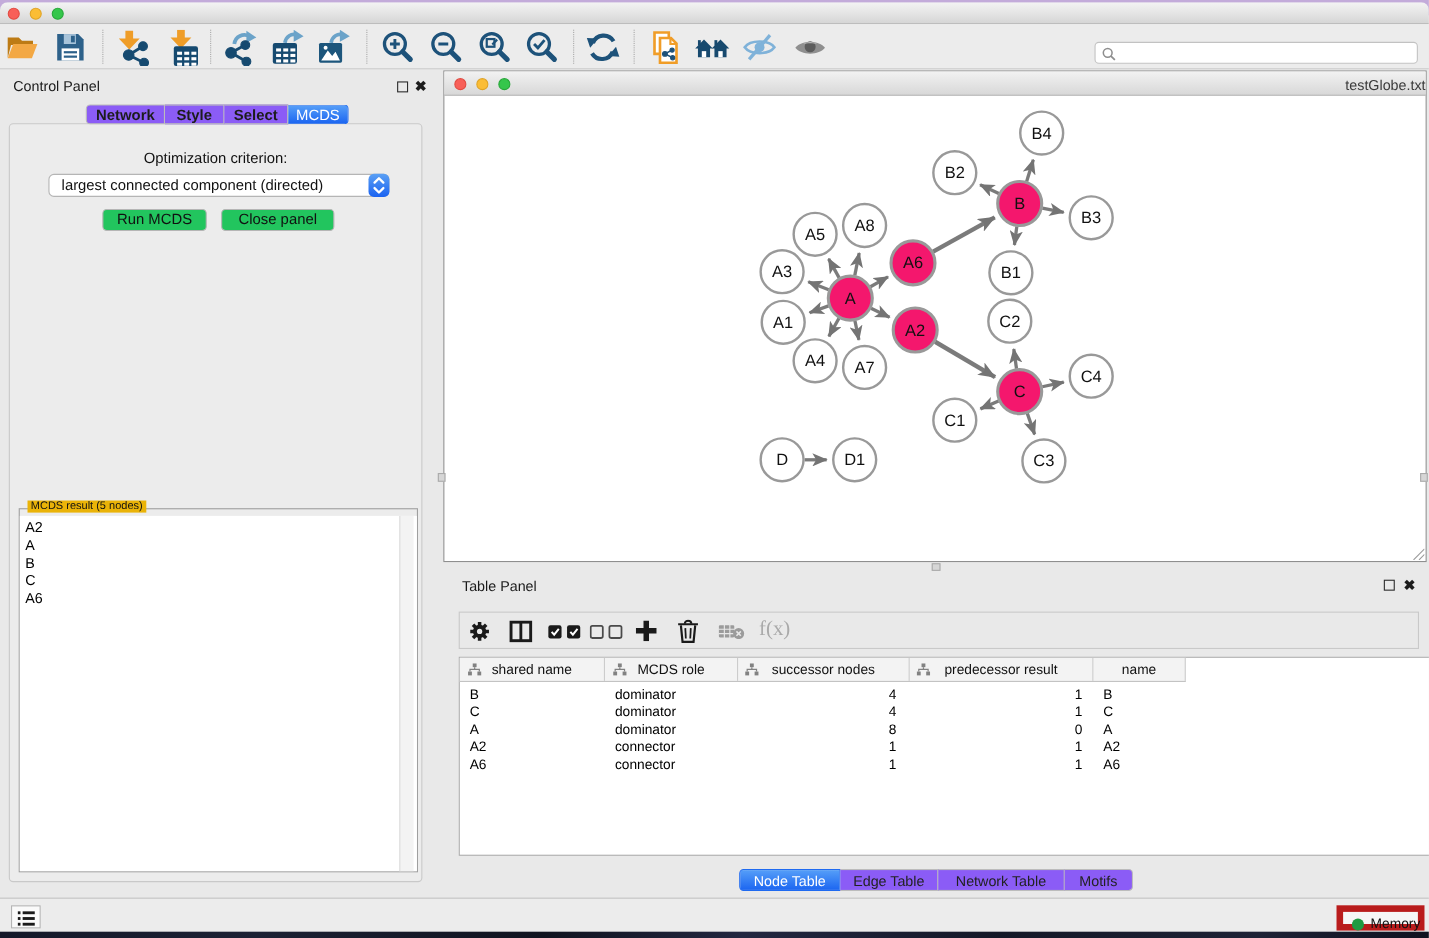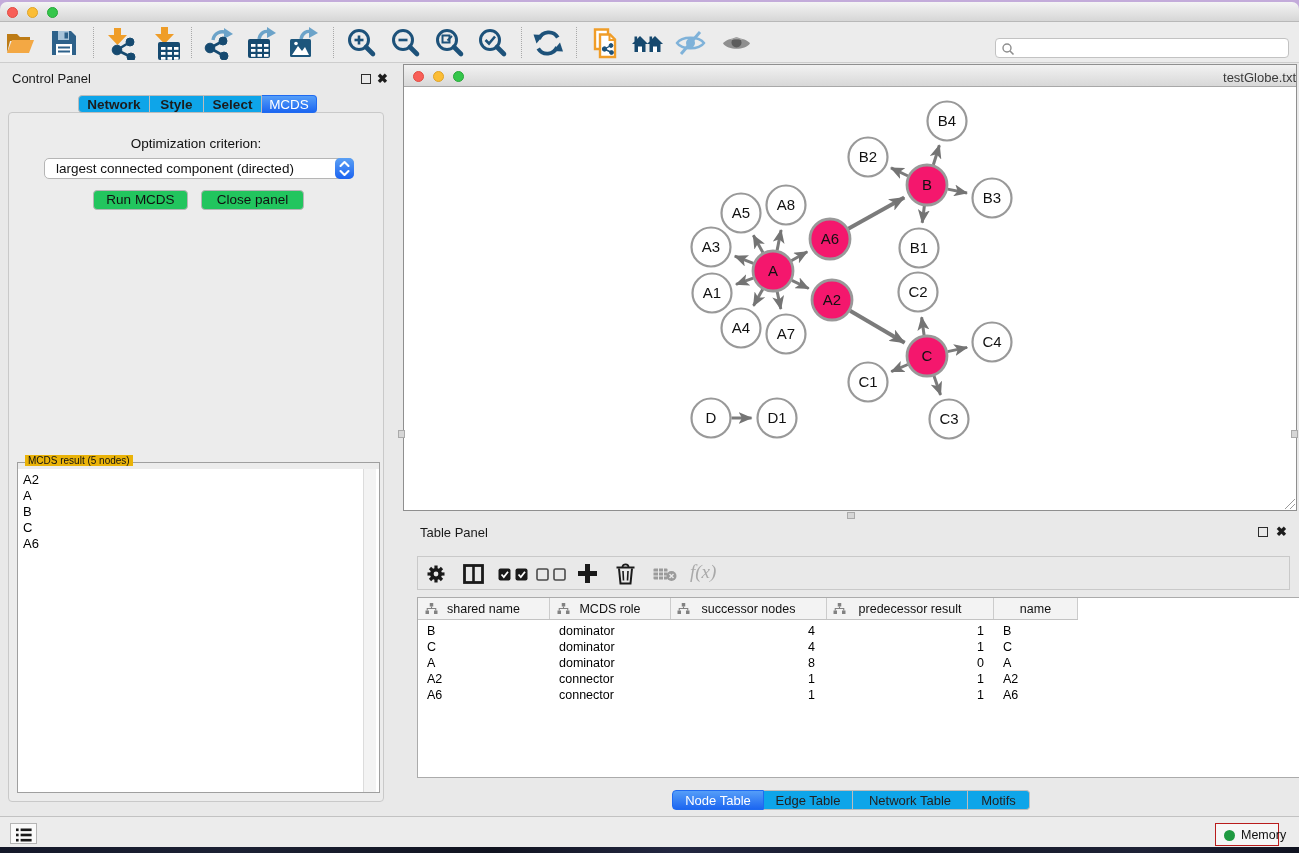--- a/index.html
+++ b/index.html
@@ -17,21 +17,21 @@
 .sep { position:absolute; top:5px; height:31px; width:0; border-left:1px dotted #a9a9a9; }
 .tbi { position:absolute; top:5px; }
 #search { position:absolute; left:995px; top:16px; width:294px; height:20px; background:#fff;
   border:1px solid #c2c2c2; border-radius:4px; }
 
 
 #cp-title { left:12px; top:71px; font-size:13px; color:#1a1a1a; }
 #cp-box { left:8px; top:112px; width:376px; height:690px; background:#ececec;
   border:1px solid #c9c9c9; border-radius:4px; }
 .tabbar { display:flex; position:absolute; }
-.tab { height:18px; line-height:17px; text-align:center; background:#0ea5e9; font-size:13.5px;
+.tab { height:18px; line-height:17px; text-align:center; background:#8b5cf6; font-size:13.5px;
   color:#1c1c1c; font-weight:700; border:1px solid #bcbcbc; border-left:none; }
 .tab.first { border-left:1px solid #bcbcbc; border-radius:4px 0 0 4px; }
 .tab.last { border-radius:0 4px 4px 0; }
 .tab.sel { background:linear-gradient(#559ef8,#1c66f1); color:#fff; border-color:#1f6af0; font-weight:400; }
 #opt-label { left:8px; top:136px; width:376px; text-align:center; font-size:13.5px; color:#111; }
 #combo { left:44px; top:158px; width:310px; height:21px; background:#fff; border:1px solid #b5b5b5;
   border-radius:5px; font-size:13.5px; color:#111; line-height:19px; padding-left:11px; }
 #combo .cap { position:absolute; right:-1px; top:-1px; width:19px; height:21px; border-radius:5px;
   background:linear-gradient(#5ba0f4,#1b63f1); }
 .btn { position:absolute; height:20px; background:#22c55e; border:1px solid #b5b5b5; border-radius:4px;
@@ -65,21 +65,21 @@
 .num { text-align:right; }
 
 
 #btabs { left:672px; top:790px; }
 #btabs .tab { height:20px !important; line-height:20px !important; font-size:13px; font-weight:400; color:#222; }
 #btabs .tab.sel { color:#fff; }
 
 
 #statusbar { left:0; top:816px; width:1299px; height:31px; background:#ececec; border-top:1px solid #c2c2c2; }
 #sb-list { position:absolute; left:10px; top:6px; width:27px; height:21px; background:#fafafa; border:1px solid #b5b5b5; }
-#memory { position:absolute; left:1215px; top:6px; width:64px; height:23px; background:#f6f6f6; border:1px solid #b91c1c; font-size:12.5px; color:#111; }
+#memory { position:absolute; left:1215px; top:6px; width:80px; height:23px; background:#f6f6f6; border:6px solid #b91c1c; font-size:12.5px; color:#111; }
 #memory .dot { position:absolute; left:8px; top:6px; width:11px; height:11px; border-radius:50%; background:#1f9a41; }
 #memory .t { position:absolute; left:25px; top:4px; }
 #bottomdark { left:0; top:847px; width:1299px; height:6px;
   background:linear-gradient(90deg,#141829 0%,#1c2134 18%,#10131f 38%,#232741 52%,#141827 70%,#1e2236 88%,#0f1220 100%); }
 .knob { position:absolute; width:7px; height:8px; background:#d6d6d6; border:1px solid #aaa; }
 </style>
 </head>
 <body>
 <div class="abs" id="purple"></div>
 <div class="abs" id="titlebar">
@@ -396,21 +396,21 @@
     <rect x="0.5" y="0.5" width="14" height="11" rx="1" fill="#9b9b9b"></rect>
     <g stroke="#e9e9e9" stroke-width="1">
       <line x1="0" y1="4" x2="15" y2="4"></line>
         <line x1="0" y1="8" x2="15" y2="8"></line>
       <line x1="5.5" y1="0" x2="5.5" y2="12"></line>
         <line x1="10.5" y1="0" x2="10.5" y2="12"></line>
     </g>
     <circle cx="18.5" cy="8" r="5" fill="#9b9b9b"></circle>
     <path d="M16.5 6 L20.5 10 M20.5 6 L16.5 10" stroke="#e9e9e9" stroke-width="1.4"></path>
   </svg>
-  <div style="position:absolute;left:272px;top:4px;font-family:'Liberation Serif',serif;font-style:italic;font-size:19px;color:#a9a9a9;">f(x)</div>
+  <div style="position:absolute;left:272px;top:4px;font-family:'Liberation Serif',serif;font-size:19px;color:#a9a9a9;">f(x)</div>
 </div>
 <div class="abs" id="tbl">
   <div id="thead">
     <div class="th" style="left:0;width:132px;">
         <span>shared name</span>
       </div>
     <div class="th" style="left:132px;width:121px;">
         <span>MCDS role</span>
       </div>
     <div class="th" style="left:253px;width:156px;">

